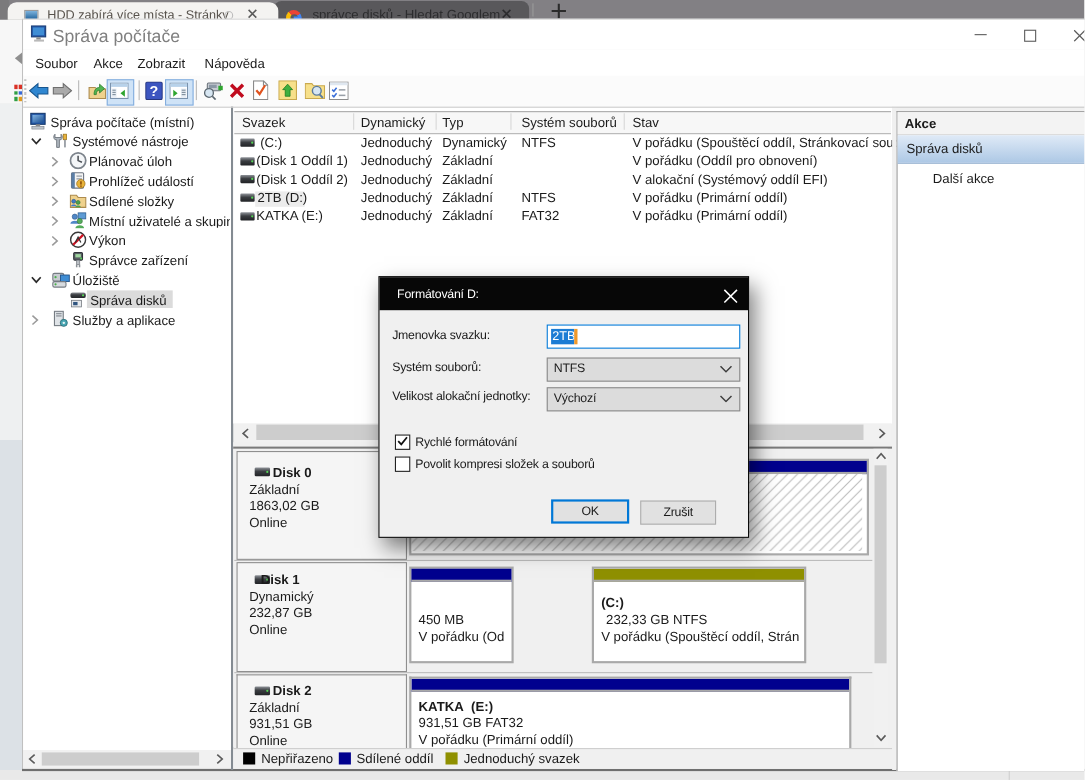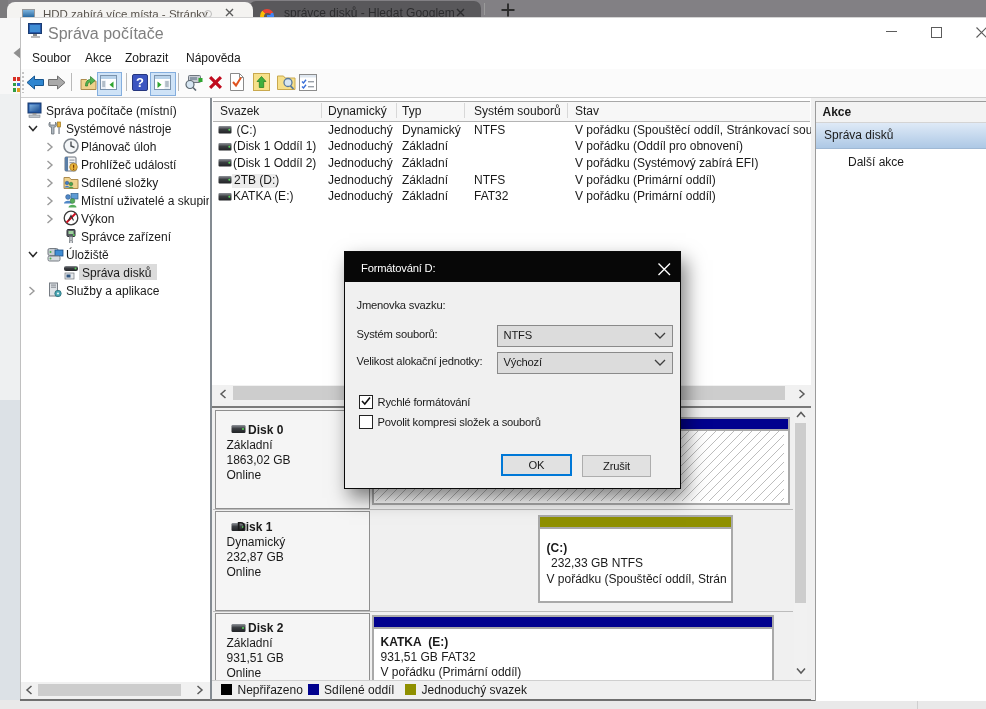--- a/index.html
+++ b/index.html
@@ -334,21 +334,21 @@
 <div class="txt" style="left:402px;top:140.2px">Základní</div>
 <div class="txt" style="left:575px;top:140.2px">V pořádku (Oddíl pro obnovení)</div>
 
 <svg class="a" style="left:218px;top:158.4px" width="14" height="10">
       <rect x="0.5" y="1" width="13" height="7.5" rx="1" fill="url(#vg)"></rect>
       <circle cx="11.3" cy="4.7" r="1" fill="#55d455"></circle>
     </svg>
 <div class="txt" style="left:233px;top:156.9px">(Disk 1 Oddíl 2)</div>
 <div class="txt" style="left:328px;top:156.9px">Jednoduchý</div>
 <div class="txt" style="left:402px;top:156.9px">Základní</div>
-<div class="txt" style="left:575px;top:156.9px">V pořádku (Systémový zabírá EFI)</div>
+<div class="txt" style="left:575px;top:156.9px">V alokační (Systémový oddíl EFI)</div>
 
 <div class="a" style="left:232px;top:174px;width:45px;height:13.5px;background:#ececec"></div>
 <svg class="a" style="left:218px;top:175.1px" width="14" height="10">
       <rect x="0.5" y="1" width="13" height="7.5" rx="1" fill="url(#vg)"></rect>
       <circle cx="11.3" cy="4.7" r="1" fill="#55d455"></circle>
     </svg>
 <div class="txt" style="left:234px;top:173.6px">2TB (D:)</div>
 <div class="txt" style="left:328px;top:173.6px">Jednoduchý</div>
 <div class="txt" style="left:402px;top:173.6px">Základní</div>
 <div class="txt" style="left:474px;top:173.6px">NTFS</div>
@@ -407,20 +407,25 @@
 <div class="a" style="left:214.5px;top:510.5px;width:153px;height:98px;background:#f5f5f5;border:1px solid #8f8f8f"></div>
 <svg class="a" style="left:230.5px;top:522px" width="15" height="10">
       <rect x="0.5" y="1" width="14" height="8" rx="1.2" fill="url(#vg)"></rect>
       <circle cx="12" cy="5" r="1" fill="#55d455"></circle>
     </svg>
 <div class="txt b" style="left:237px;top:521px">Disk 1</div>
 <div class="txt" style="left:226.5px;top:536px">Dynamický</div>
 <div class="txt" style="left:226.5px;top:551px">232,87 GB</div>
 <div class="txt" style="left:226.5px;top:566px">Online</div>
 
+<div class="a" style="left:372px;top:515px;width:91px;height:84px;border:2px solid #a9a9a9;background:#fff">
+ <div style="height:10px;background:#01018e;border-bottom:2px solid #a9a9a9"></div>
+ <div class="txt" style="left:6.5px;top:40px">450 MB</div>
+ <div class="txt" style="left:6.5px;top:55.5px">V pořádku (Od</div>
+</div>
 <div class="a" style="left:538px;top:515px;width:191px;height:84px;border:2px solid #a9a9a9;background:#fff;overflow:hidden">
  <div style="height:10px;background:#8f9000;border-bottom:2px solid #a9a9a9"></div>
  <div class="txt b" style="left:6.5px;top:25px">(C:)</div>
  <div class="txt" style="left:11px;top:40px">232,33 GB NTFS</div>
  <div class="txt" style="left:6.5px;top:55.5px">V pořádku (Spouštěcí oddíl, Strán</div>
 </div>
 
 <div class="a" style="left:214.5px;top:612.5px;width:153px;height:66px;background:#f5f5f5;border:1px solid #8f8f8f;border-bottom:none"></div>
 <svg class="a" style="left:230.5px;top:622.5px" width="15" height="10">
       <rect x="0.5" y="1" width="14" height="8" rx="1.2" fill="url(#vg)"></rect>
@@ -467,20 +472,25 @@
 <div class="a" style="left:21px;top:96.8px;width:965px;height:1.2px;background:#cfcfcf"></div>
 
 <div class="a" style="left:344px;top:251px;width:335px;height:236px;border:1px solid #0a0a0a;background:#f0f0f0;box-shadow:5px 9px 18px rgba(0,0,0,0.5);font-size:11.2px;letter-spacing:-0.2px">
  <div style="position:absolute;left:0;top:0;width:335px;height:30px;background:#070707"></div>
  <div class="txt" style="left:16px;top:11px;color:#fff">Formátování D:</div>
  <svg class="a" style="left:312px;top:10px" width="15" height="15">
         <path d="M1.5 1.5 L13 13 M13 1.5 L1.5 13" stroke="#fff" stroke-width="1.4"></path>
       </svg>
 
  <div class="txt" style="left:11.5px;top:47.5px">Jmenovka svazku:</div>
+ <div class="a" style="left:151.5px;top:42.5px;width:174.5px;height:20.5px;background:#fff;border:1px solid #0078d7">
+   <div style="position:absolute;left:3px;top:3px;width:21px;height:14px;background:#1b7cd4"></div>
+   <div class="txt" style="left:4.5px;top:5px;color:#fff;font-size:11.5px;letter-spacing:0">2TB</div>
+   <div style="position:absolute;left:24px;top:3px;width:3px;height:14px;background:#f0992b"></div>
+ </div>
 
  <div class="txt" style="left:11.5px;top:77px">Systém souborů:</div>
  <div class="a" style="left:151.5px;top:73px;width:174.5px;height:20px;background:#dcdcdc;border:1px solid #8a8a8a"></div>
  <div class="txt" style="left:158.5px;top:77.5px">NTFS</div>
  <svg class="a" style="left:309px;top:80px" width="12" height="7">
         <path d="M1 1 L6 6 L11 1" fill="none" stroke="#3f3f3f" stroke-width="1.3"></path>
       </svg>
 
  <div class="txt" style="left:11.5px;top:104px">Velikost alokační jednotky:</div>
  <div class="a" style="left:151.5px;top:100px;width:174.5px;height:20px;background:#dcdcdc;border:1px solid #8a8a8a"></div>

